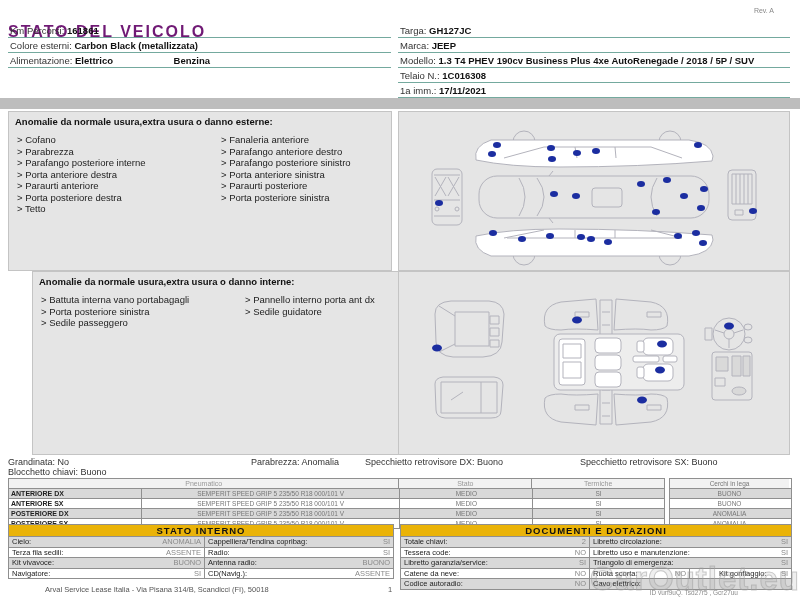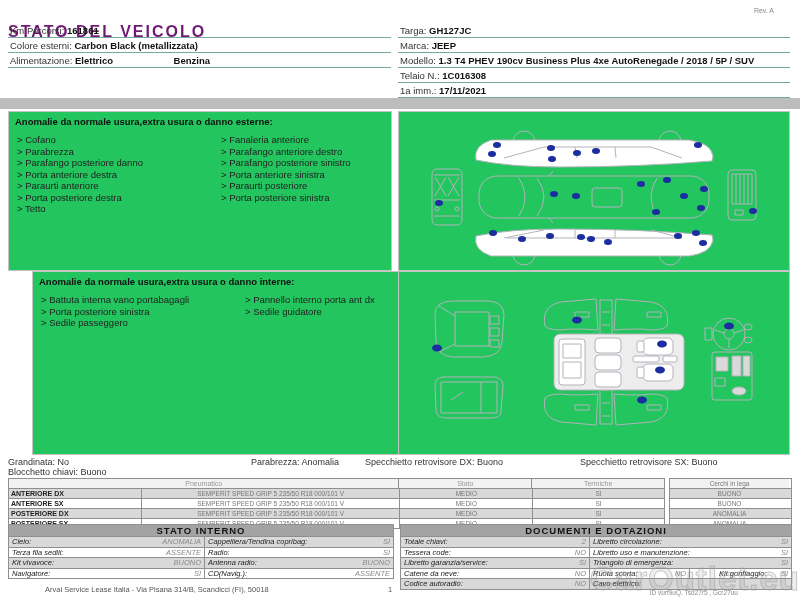--- a/index.html
+++ b/index.html
@@ -14,21 +14,21 @@
 
   .hdr-block { line-height:11px; }
   .hdr-left  { left:8px;   top:23px; width:383px; }
   .hdr-right { left:398px; top:23px; width:392px; }
   .hrow { border-bottom:1px solid #74a99e; font-size:9.5px; padding:2px 2px 1px; color:#333; }
   .hrow .v { font-weight:bold; color:#111; }
   .fuel2 { margin-left:58px; }
 
   .graybar { left:0; top:98px; width:800px; height:11px; background:#bdbdbd; }
 
-  .panel { position:absolute; border:1px solid #c4c4c4; background:#22c55e; }
+  .panel { position:absolute; border:1px solid #c4c4c4; background:#e5e5e5; }
   #ext-anom { left:8px;   top:111px; width:382px; height:158px; }
   #int-anom { left:8px;   top:271px; width:382px; height:182px;margin-left:24px; }
   #ext-diag { left:398px; top:111px; width:390px; height:158px; }
   #int-diag { left:398px; top:271px; width:390px; height:182px; }
   .panel-title { position:absolute; left:6px; top:4px; font-size:9.5px; font-weight:bold; color:#111; }
   .alist { position:absolute; top:22px; font-size:9.5px; line-height:11.5px; color:#222; }
   .alist .ai::before { content:"> "; }
   .col1 { left:8px;  width:188px; }
   .col2 { left:212px; width:178px; }
   svg { display:block; }
@@ -44,24 +44,24 @@
   .td { height:9px; line-height:9px; border-left:1px solid #8f8f8f; overflow:hidden; }
   .td:first-child { border-left:none; }
   .shade { background:#d9d9d9; }
   .pos { font-weight:bold; color:#222; padding-left:2px; width:130px; }
   .spec { width:258px; text-align:center; color:#777; font-size:6.5px; }
   .mid { width:132px; text-align:center; color:#777; font-size:6.5px; }
   .cer { width:119px; text-align:center; color:#777; font-size:6.5px; height:9px; line-height:9px; }
 
   
   .btab { position:absolute; border:1px solid #8f8f8f; font-size:7.5px; }
-  .bhead { background:#a3a3a3; font-weight:bold; font-size:9.5px; text-align:center; height:11px; line-height:11px; letter-spacing:1px; color:#111; border-bottom:1px solid #8f8f8f; }
+  .bhead { background:#eab308; font-weight:bold; font-size:9.5px; text-align:center; height:11px; line-height:11px; letter-spacing:1px; color:#111; border-bottom:1px solid #8f8f8f; }
   .brow { display:flex; border-top:1px solid #8f8f8f; }
   .brow:nth-child(2) { border-top:none; }
-  .bcell { display:flex; justify-content:space-between; padding:0 3px; height:9.5px; line-height:9.5px; border-left:1px solid #8f8f8f; box-sizing:border-box;font-style:italic; }
+  .bcell { display:flex; justify-content:space-between; padding:0 3px; height:9.5px; line-height:9.5px; border-left:1px solid #8f8f8f; box-sizing:border-box; }
   .bcell:first-child { border-left:none; }
   .blab { color:#222; white-space:nowrap; overflow:hidden; }
   .bval { color:#8a8a8a; padding-left:4px; }
 
   .footer-co { left:45px; top:585px; font-size:7.5px; color:#555; }
   .footer-pg { left:388px; top:585px; font-size:7.5px; color:#555; }
 
   .wm { right:0px; top:560px; font-size:33px; font-weight:bold; letter-spacing:1px;
         color:rgba(140,140,140,0.14); -webkit-text-stroke:1px rgba(160,160,160,0.55); z-index:9; }
   .wm-id { right:62px; top:589px; font-size:6.5px; color:rgba(110,110,110,0.8); z-index:9; }
@@ -111,21 +111,21 @@
   </div>
 </div>
 
 <div class="abs graybar"></div>
 
 <div class="panel" id="ext-anom">
   <div class="panel-title">Anomalie da normale usura,extra usura o danno esterne:</div>
   <div class="alist col1">
     <div class="ai">Cofano</div>
     <div class="ai">Parabrezza</div>
-    <div class="ai">Parafango posteriore danno</div>
+    <div class="ai">Parafango posteriore interne</div>
     <div class="ai">Porta anteriore destra</div>
     <div class="ai">Paraurti anteriore</div>
     <div class="ai">Porta posteriore destra</div>
     <div class="ai">Tetto</div>
   </div>
   <div class="alist col2">
     <div class="ai">Fanaleria anteriore</div>
     <div class="ai">Parafango anteriore destro</div>
     <div class="ai">Parafango posteriore sinistro</div>
     <div class="ai">Porta anteriore sinistra</div>

